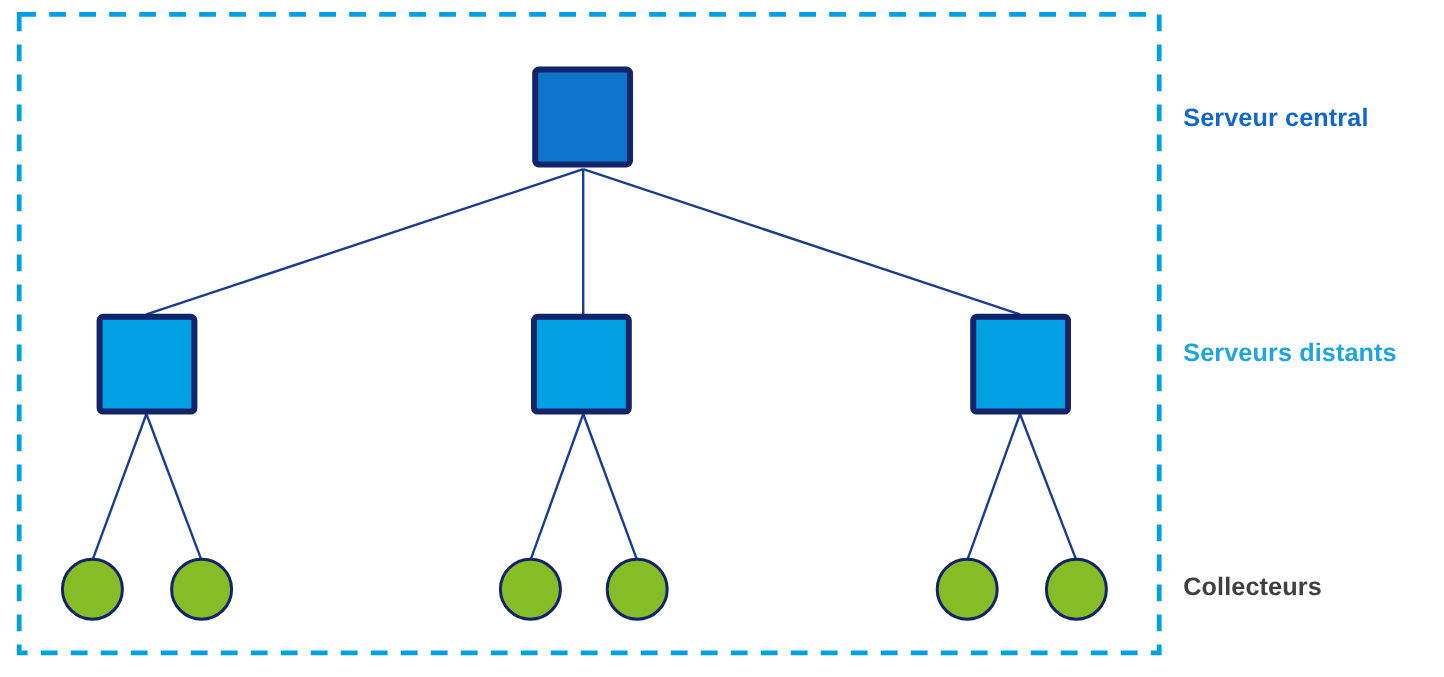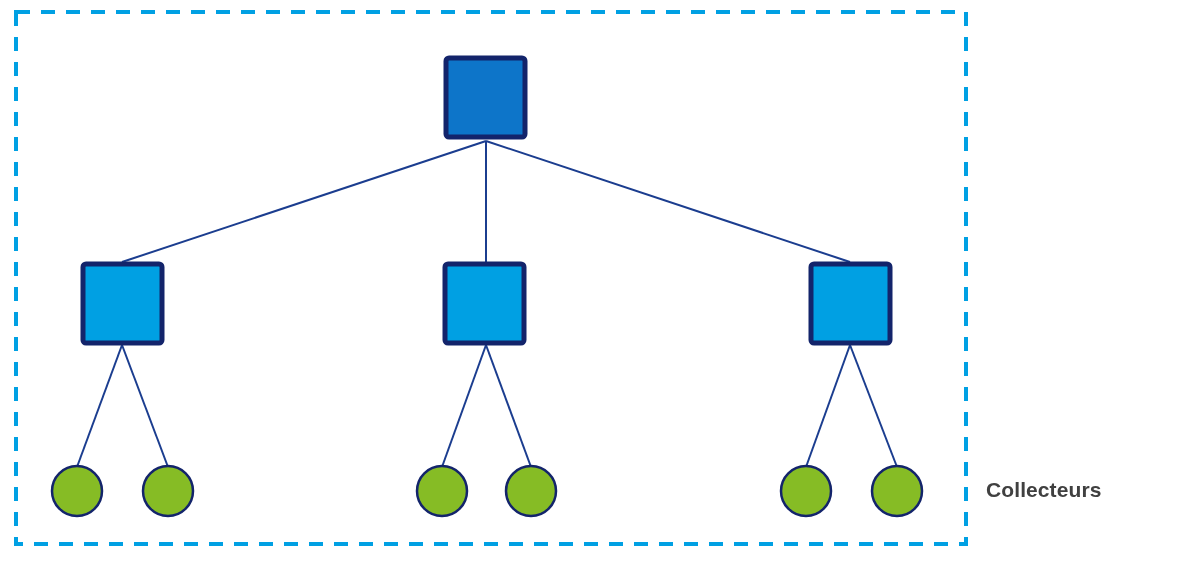--- a/index.html
+++ b/index.html
@@ -85,17 +85,19 @@
     <g>
       <circle cx="77" cy="491" r="25" fill="#86BC25" stroke="#13246B" stroke-width="2.5"></circle>
       <circle cx="168" cy="491" r="25" fill="#86BC25" stroke="#13246B" stroke-width="2.5"></circle>
       <circle cx="442" cy="491" r="25" fill="#86BC25" stroke="#13246B" stroke-width="2.5"></circle>
       <circle cx="531" cy="491" r="25" fill="#86BC25" stroke="#13246B" stroke-width="2.5"></circle>
       <circle cx="806" cy="491" r="25" fill="#86BC25" stroke="#13246B" stroke-width="2.5"></circle>
       <circle cx="897" cy="491" r="25" fill="#86BC25" stroke="#13246B" stroke-width="2.5"></circle>
     </g>
   </svg>
 
+  <div class="legend-label" id="legend-central">Serveur central</div>
 
+  <div class="legend-label" id="legend-remote">Serveurs distants</div>
 
   <div class="legend-label" id="legend-collectors">Collecteurs</div>
 
 </div>
 
 </body></html>

